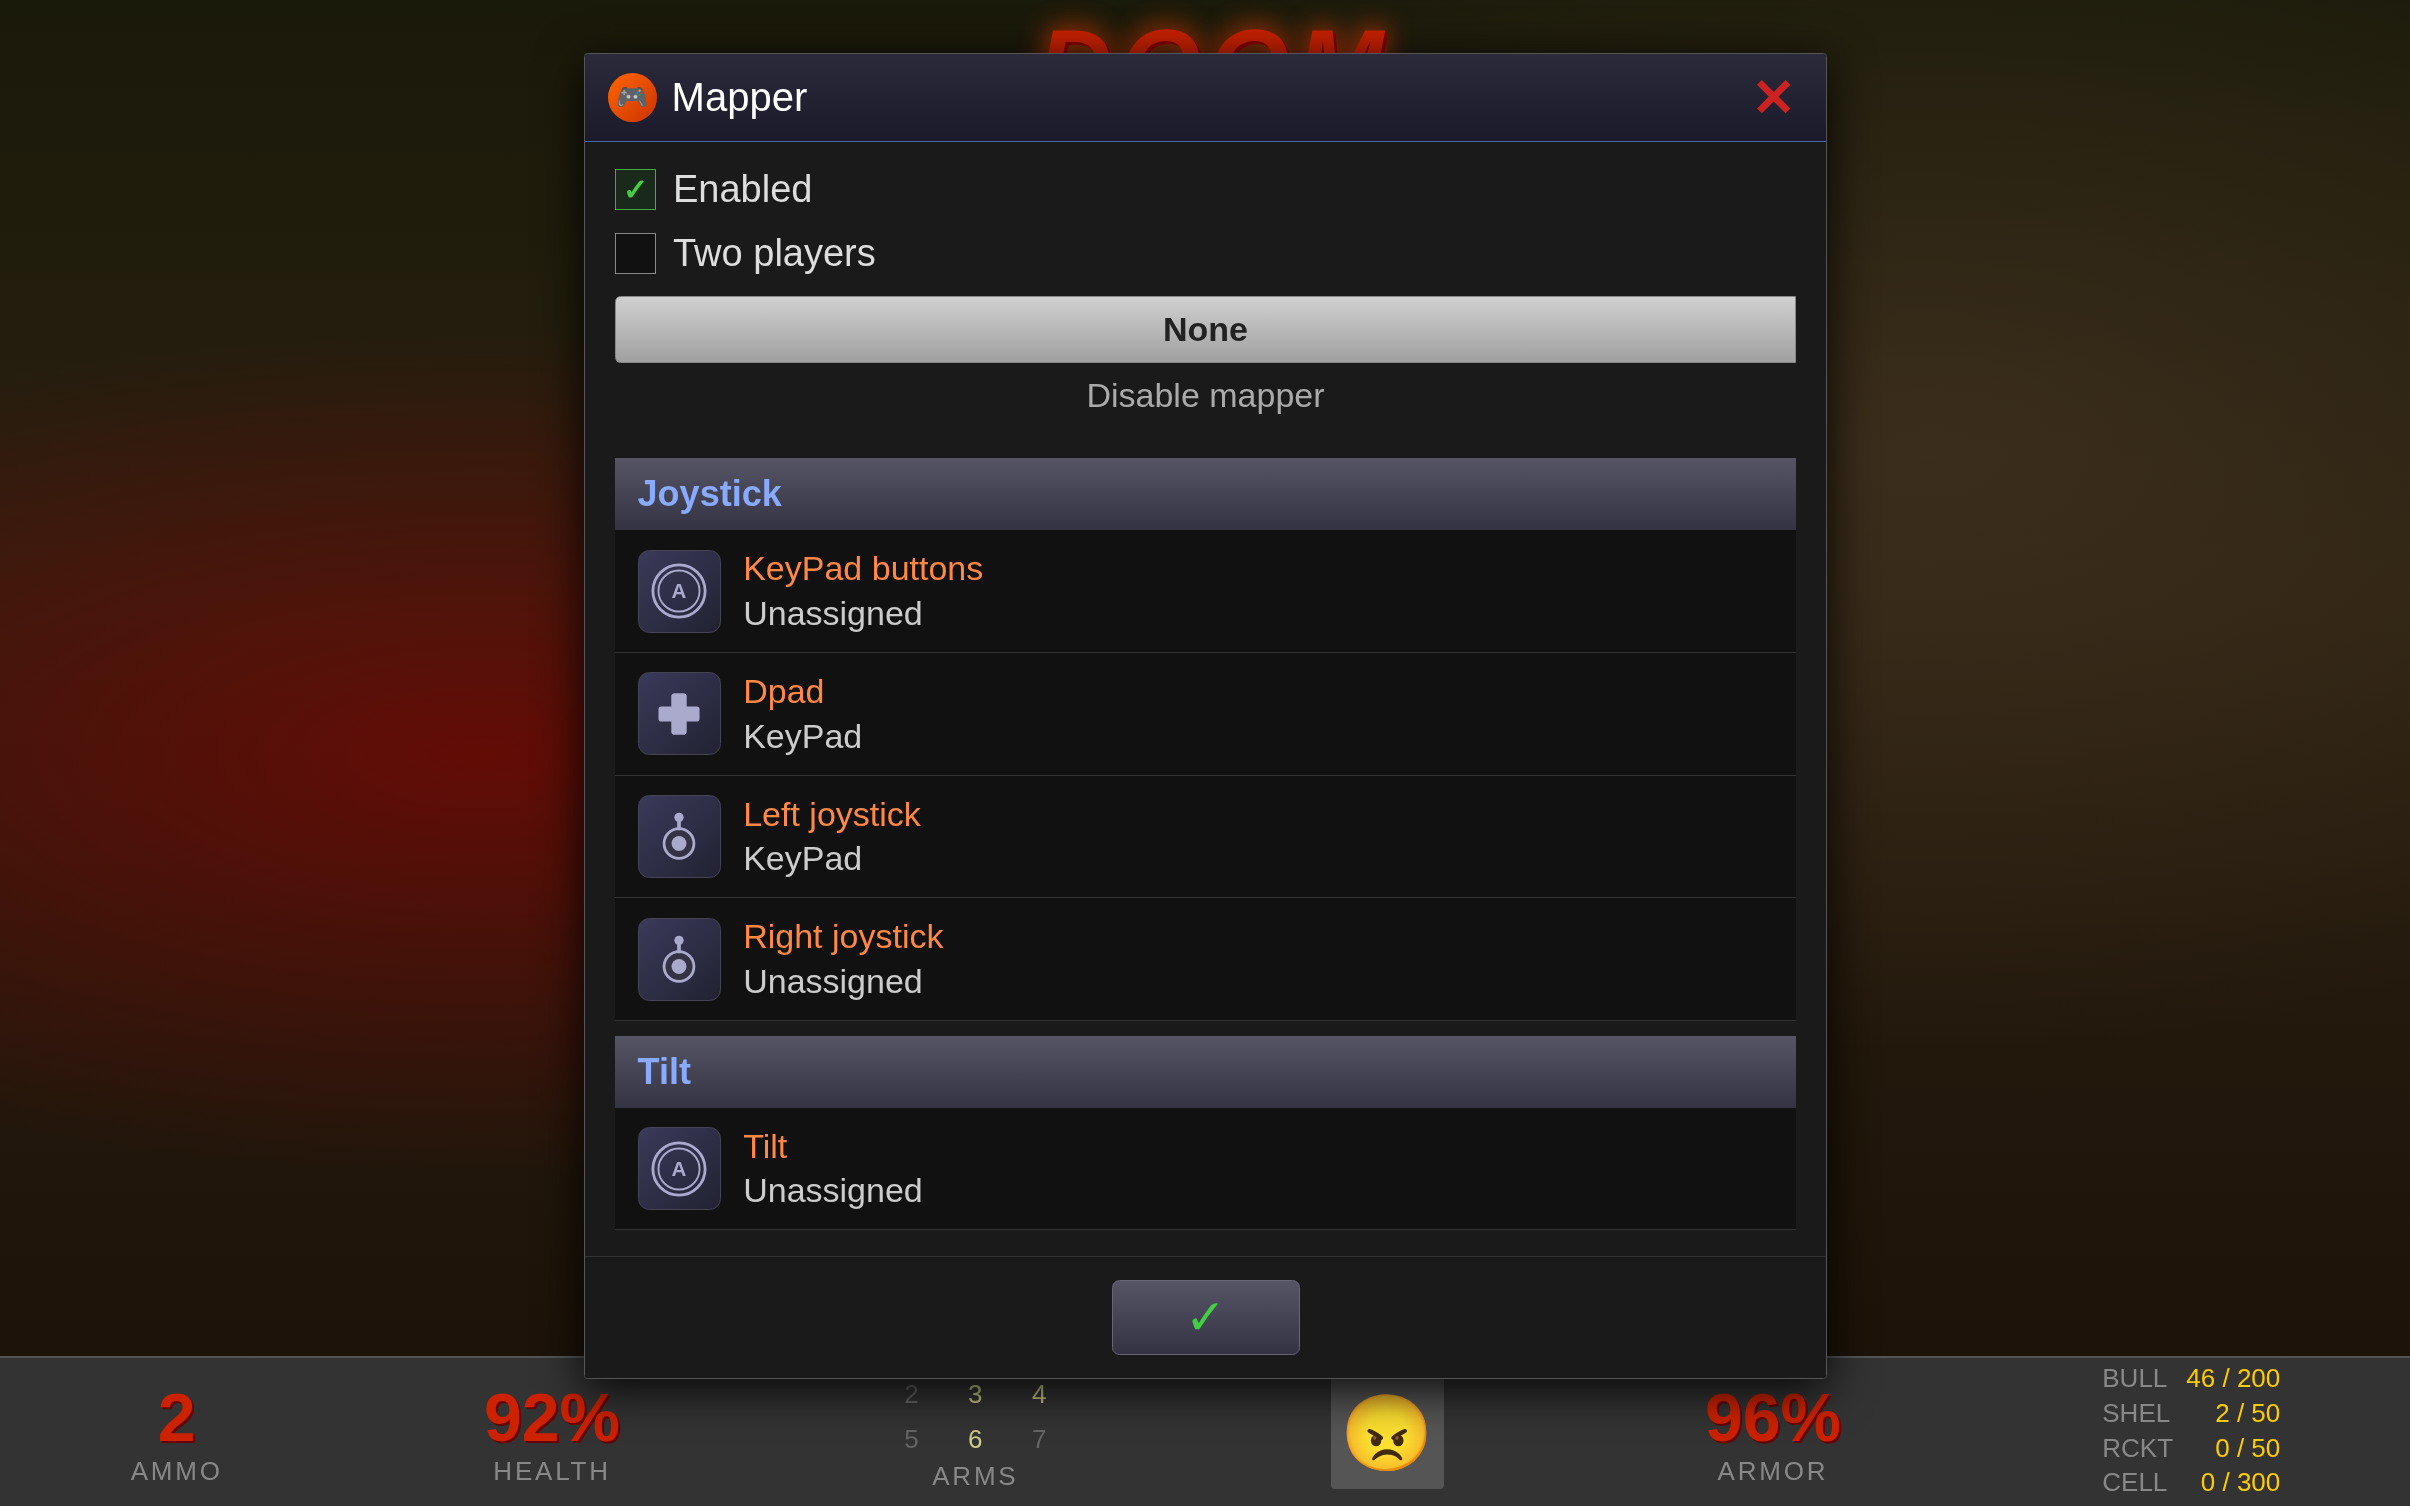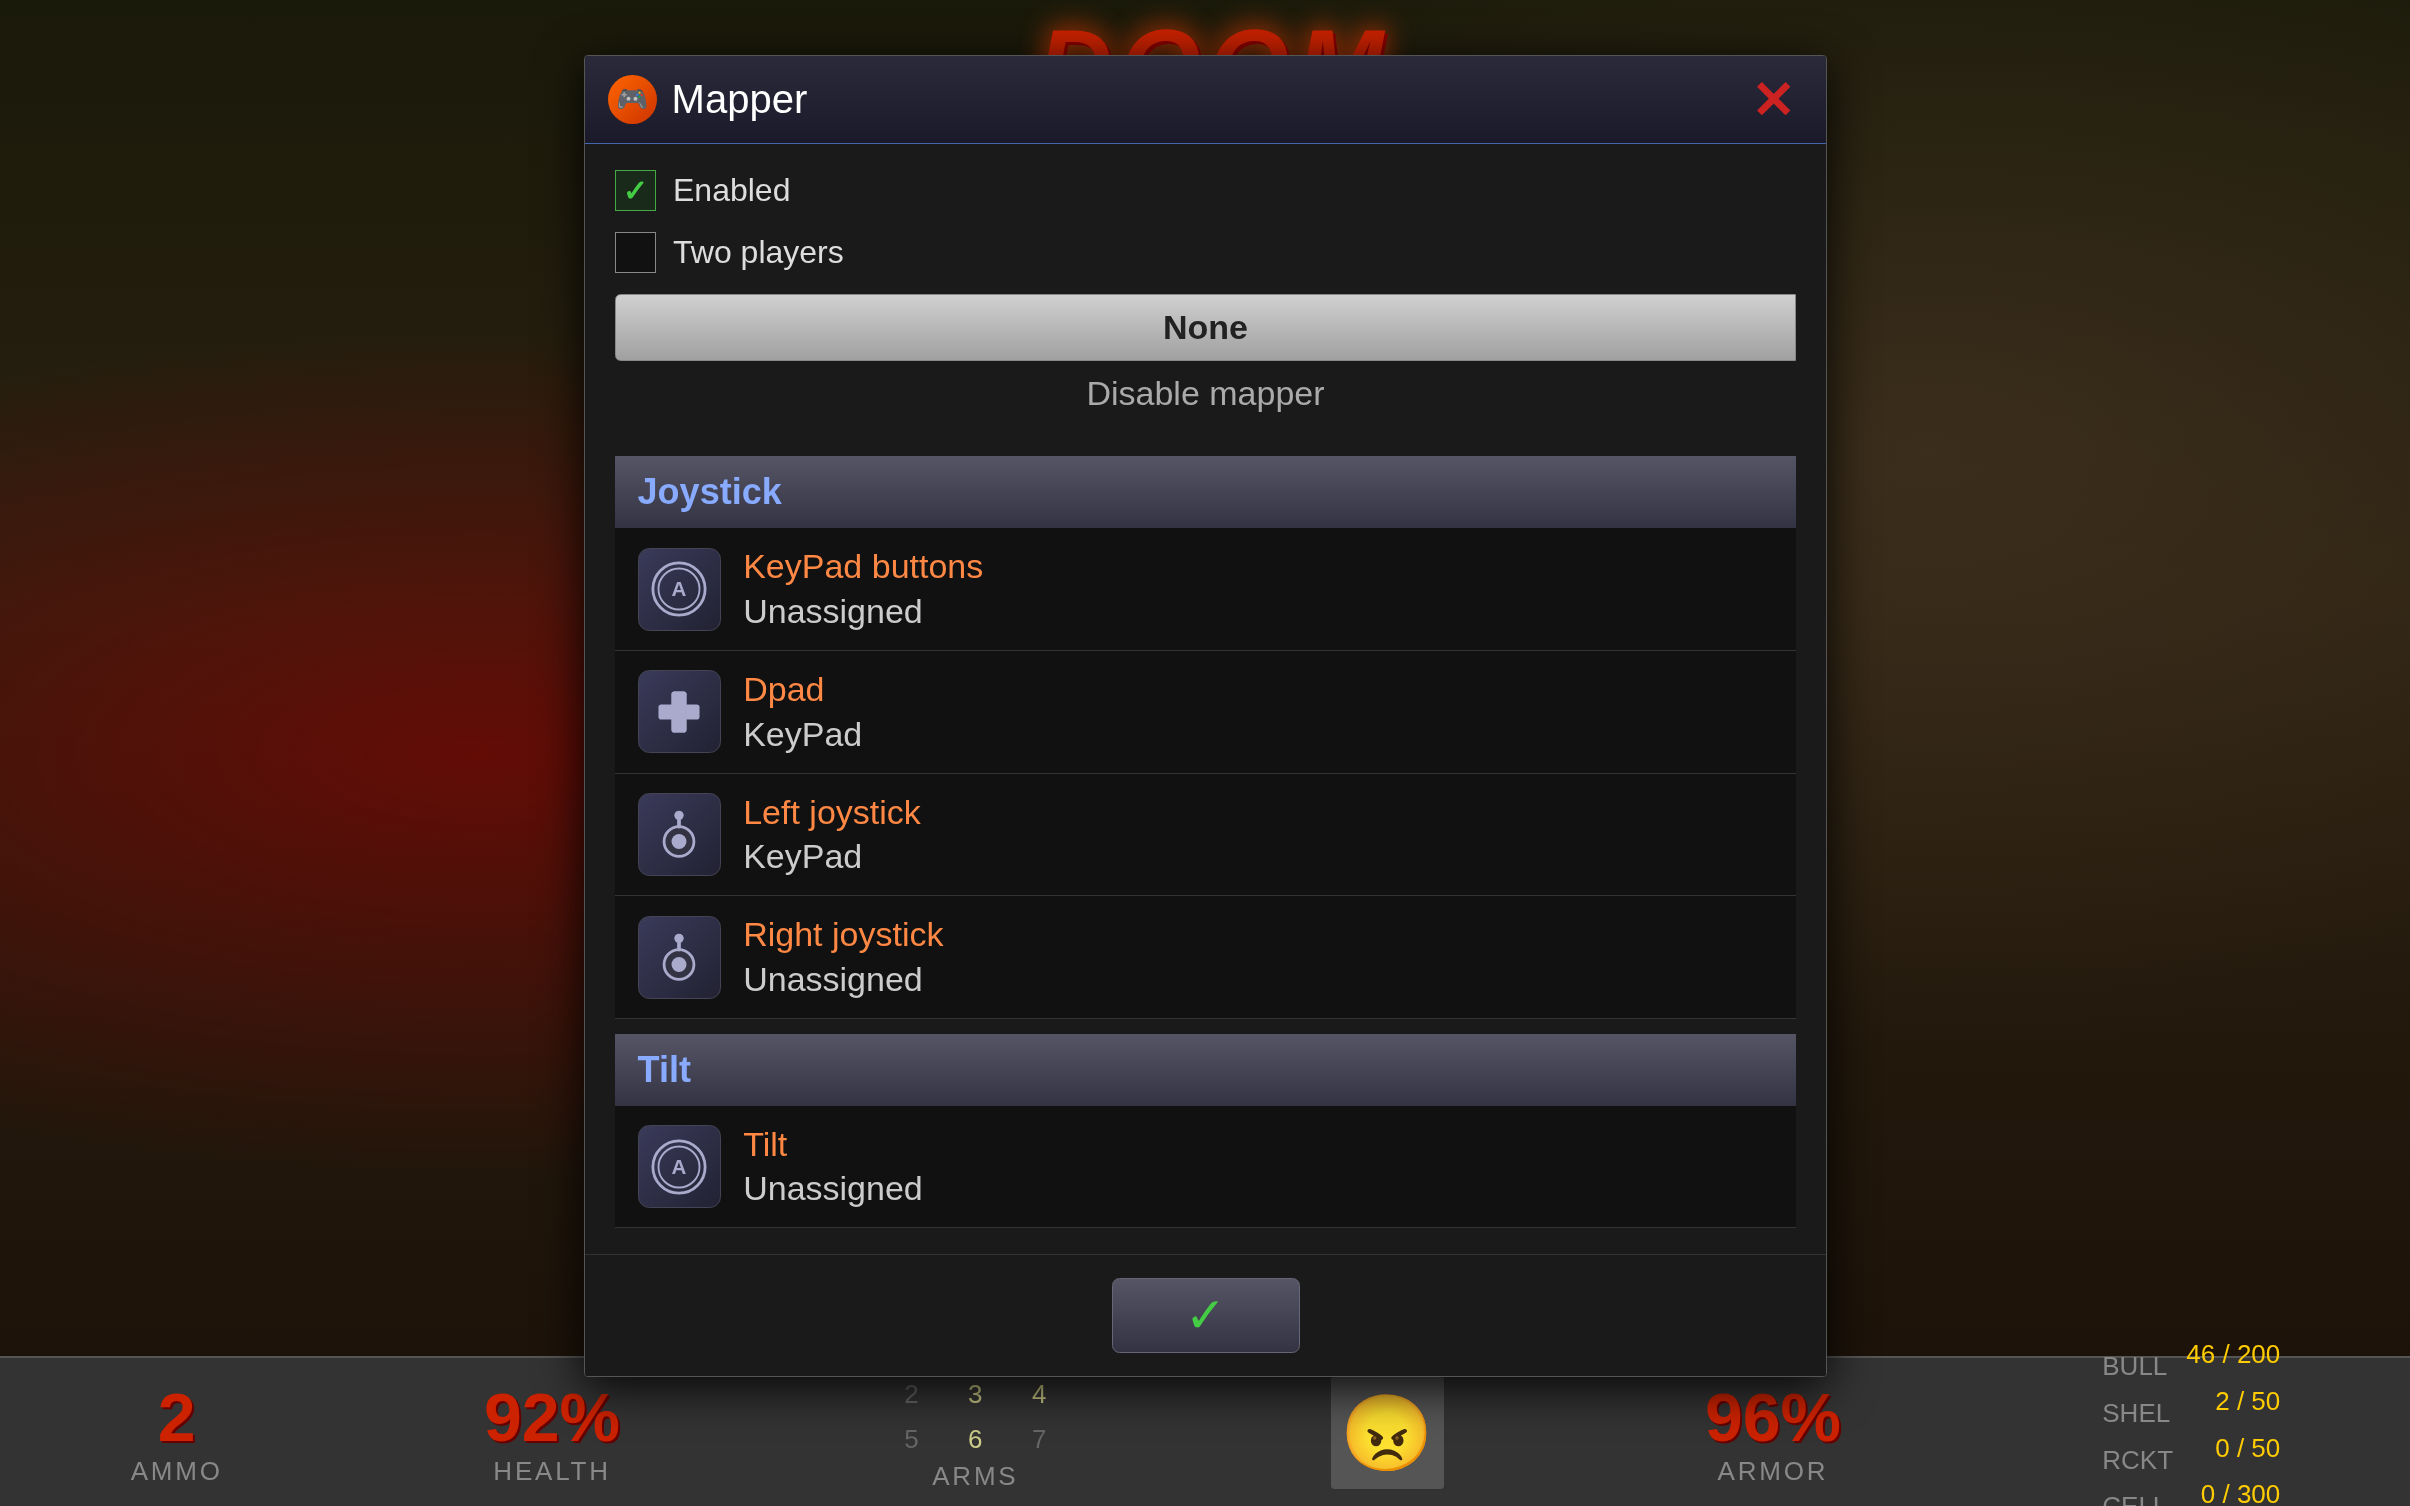--- a/index.html
+++ b/index.html
@@ -102,21 +102,20 @@
     .status-ammo-row {
       display: flex;
       justify-content: space-between;
       gap: 19px;
       color: #ffcc00;
       margin-bottom: 3.8px;
     }
 
     .status-ammo-label {
       color: #888;
-      margin-top: 12px;
     }
 
     
     .dialog-overlay {
       position: absolute;
       inset: 0;
       display: flex;
       align-items: center;
       justify-content: center;
     }
@@ -198,21 +197,21 @@
       background: #1a2a1a;
     }
 
     .checkmark {
       color: #44cc44;
       font-size: 30px;
       font-weight: bold;
     }
 
     .checkbox-label {
-      font-size: 32px;
+      font-size: 38px;
       color: #dddddd;
     }
 
     
     .button-row {
       display: flex;
       gap: 0;
       margin-bottom: 30px;
       flex-direction: column;
     }

